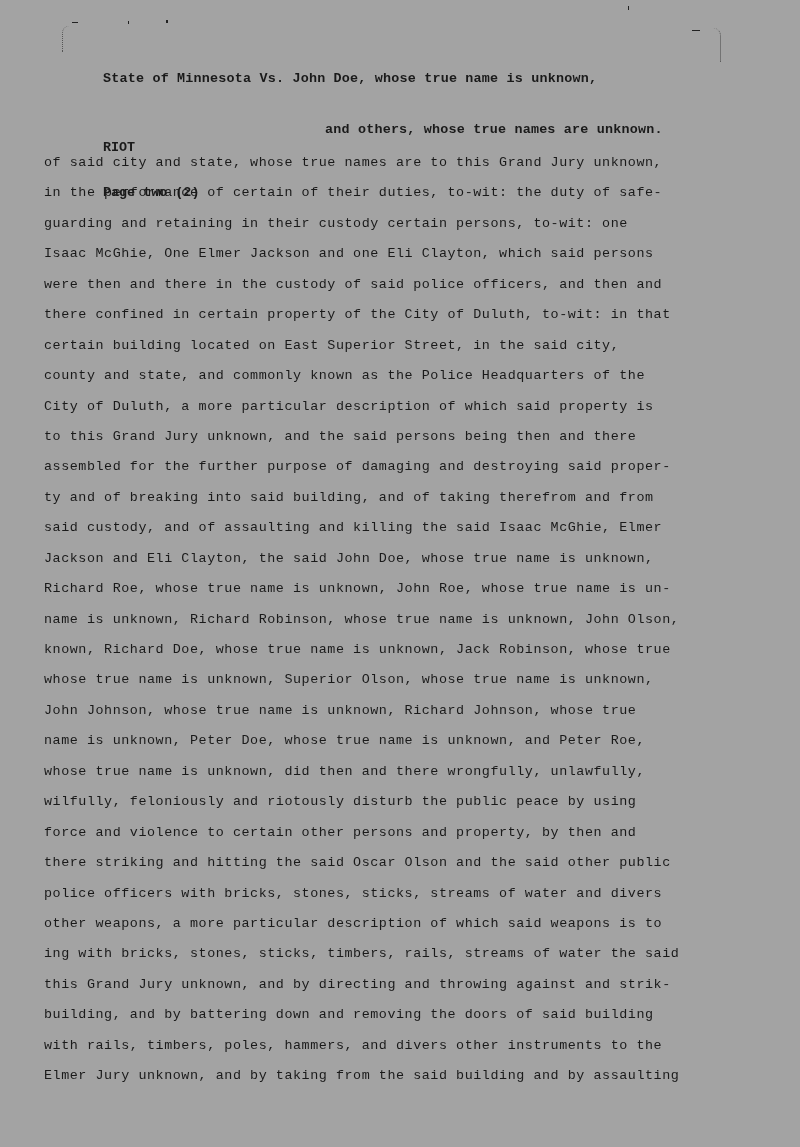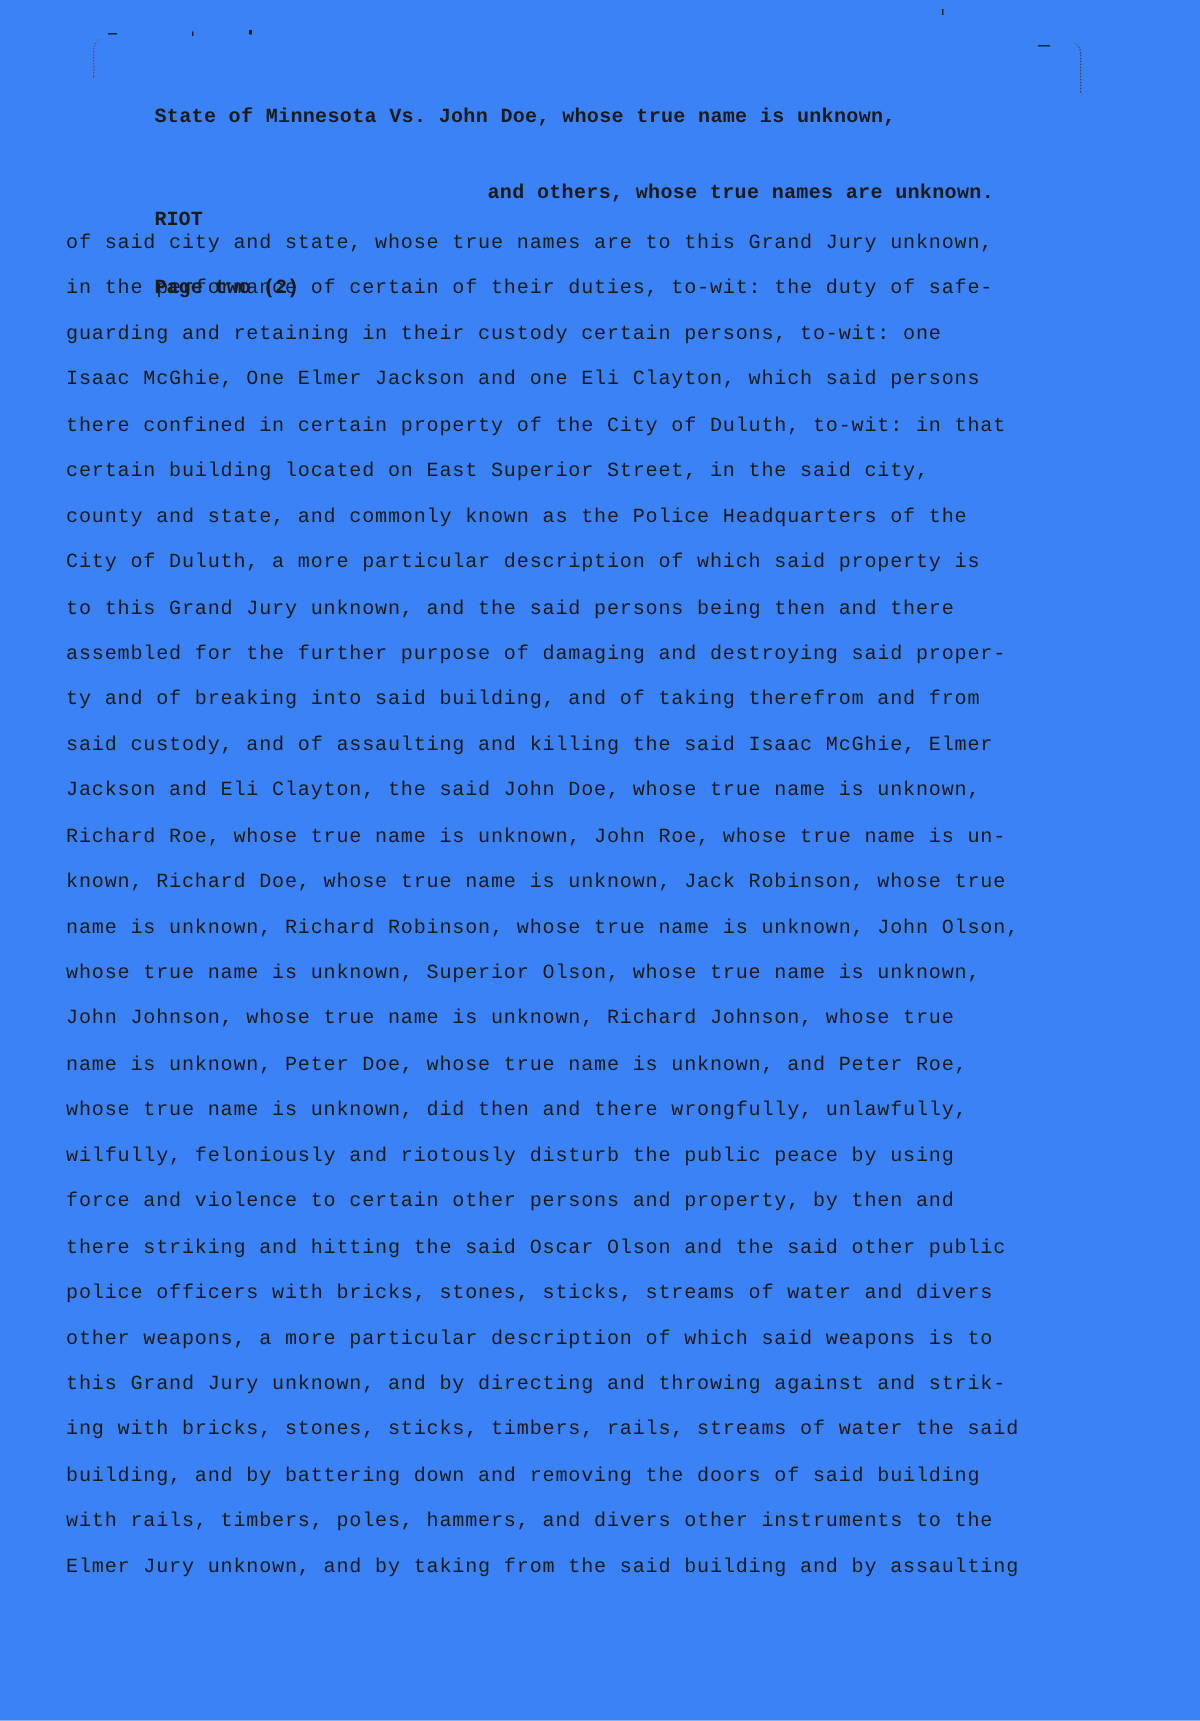--- a/index.html
+++ b/index.html
@@ -12,21 +12,21 @@
       height: 1147px;
       position: relative;
       overflow: hidden;
       font-family: "Liberation Mono", "DejaVu Sans Mono", monospace;
       color: #1a1a1a;
     }
     .page {
       position: absolute;
       left: 0; top: 0;
       width: 800px; height: 1147px;
-      background: #3b82f6;
+      background: #a3a3a3;
     }
     .mark {
       position: absolute;
       background: #222;
     }
     .bracket-left {
       position: absolute;
       left: 62px; top: 26px;
       width: 6px; height: 26px;
       border-left: 1px dotted #555;
@@ -98,41 +98,42 @@
   <div class="caption">
     <div>RIOT</div>
     <div>Page two (2)</div>
   </div>
 
   <div class="body-text">
     <span class="body-line">of said city and state, whose true names are to this Grand Jury unknown,</span>
     <span class="body-line">in the performance of certain of their duties, to-wit: the duty of safe-</span>
     <span class="body-line">guarding and retaining in their custody certain persons, to-wit: one</span>
     <span class="body-line">Isaac McGhie, One Elmer Jackson and one Eli Clayton, which said persons</span>
+    <span class="body-line">were then and there in the custody of said police officers, and then and</span>
     <span class="body-line">there confined in certain property of the City of Duluth, to-wit: in that</span>
     <span class="body-line">certain building located on East Superior Street, in the said city,</span>
     <span class="body-line">county and state, and commonly known as the Police Headquarters of the</span>
     <span class="body-line">City of Duluth, a more particular description of which said property is</span>
     <span class="body-line">to this Grand Jury unknown, and the said persons being then and there</span>
     <span class="body-line">assembled for the further purpose of damaging and destroying said proper-</span>
     <span class="body-line">ty and of breaking into said building, and of taking therefrom and from</span>
     <span class="body-line">said custody, and of assaulting and killing the said Isaac McGhie, Elmer</span>
     <span class="body-line">Jackson and Eli Clayton, the said John Doe, whose true name is unknown,</span>
     <span class="body-line">Richard Roe, whose true name is unknown, John Roe, whose true name is un-</span>
+    <span class="body-line">name is unknown, Richard Robinson, whose true name is unknown, John Olson,</span>
     <span class="body-line">known, Richard Doe, whose true name is unknown, Jack Robinson, whose true</span>
-    <span class="body-line">name is unknown, Richard Robinson, whose true name is unknown, John Olson,</span>
     <span class="body-line">whose true name is unknown, Superior Olson, whose true name is unknown,</span>
     <span class="body-line">John Johnson, whose true name is unknown, Richard Johnson, whose true</span>
     <span class="body-line">name is unknown, Peter Doe, whose true name is unknown, and Peter Roe,</span>
     <span class="body-line">whose true name is unknown, did then and there wrongfully, unlawfully,</span>
     <span class="body-line">wilfully, feloniously and riotously disturb the public peace by using</span>
     <span class="body-line">force and violence to certain other persons and property, by then and</span>
     <span class="body-line">there striking and hitting the said Oscar Olson and the said other public</span>
     <span class="body-line">police officers with bricks, stones, sticks, streams of water and divers</span>
     <span class="body-line">other weapons, a more particular description of which said weapons is to</span>
+    <span class="body-line">ing with bricks, stones, sticks, timbers, rails, streams of water the said</span>
     <span class="body-line">this Grand Jury unknown, and by directing and throwing against and strik-</span>
-    <span class="body-line">ing with bricks, stones, sticks, timbers, rails, streams of water the said</span>
     <span class="body-line">building, and by battering down and removing the doors of said building</span>
     <span class="body-line">with rails, timbers, poles, hammers, and divers other instruments to the</span>
     <span class="body-line">Elmer Jury unknown, and by taking from the said building and by assaulting</span>
   </div>
 
 </div>
 
 </body></html>

